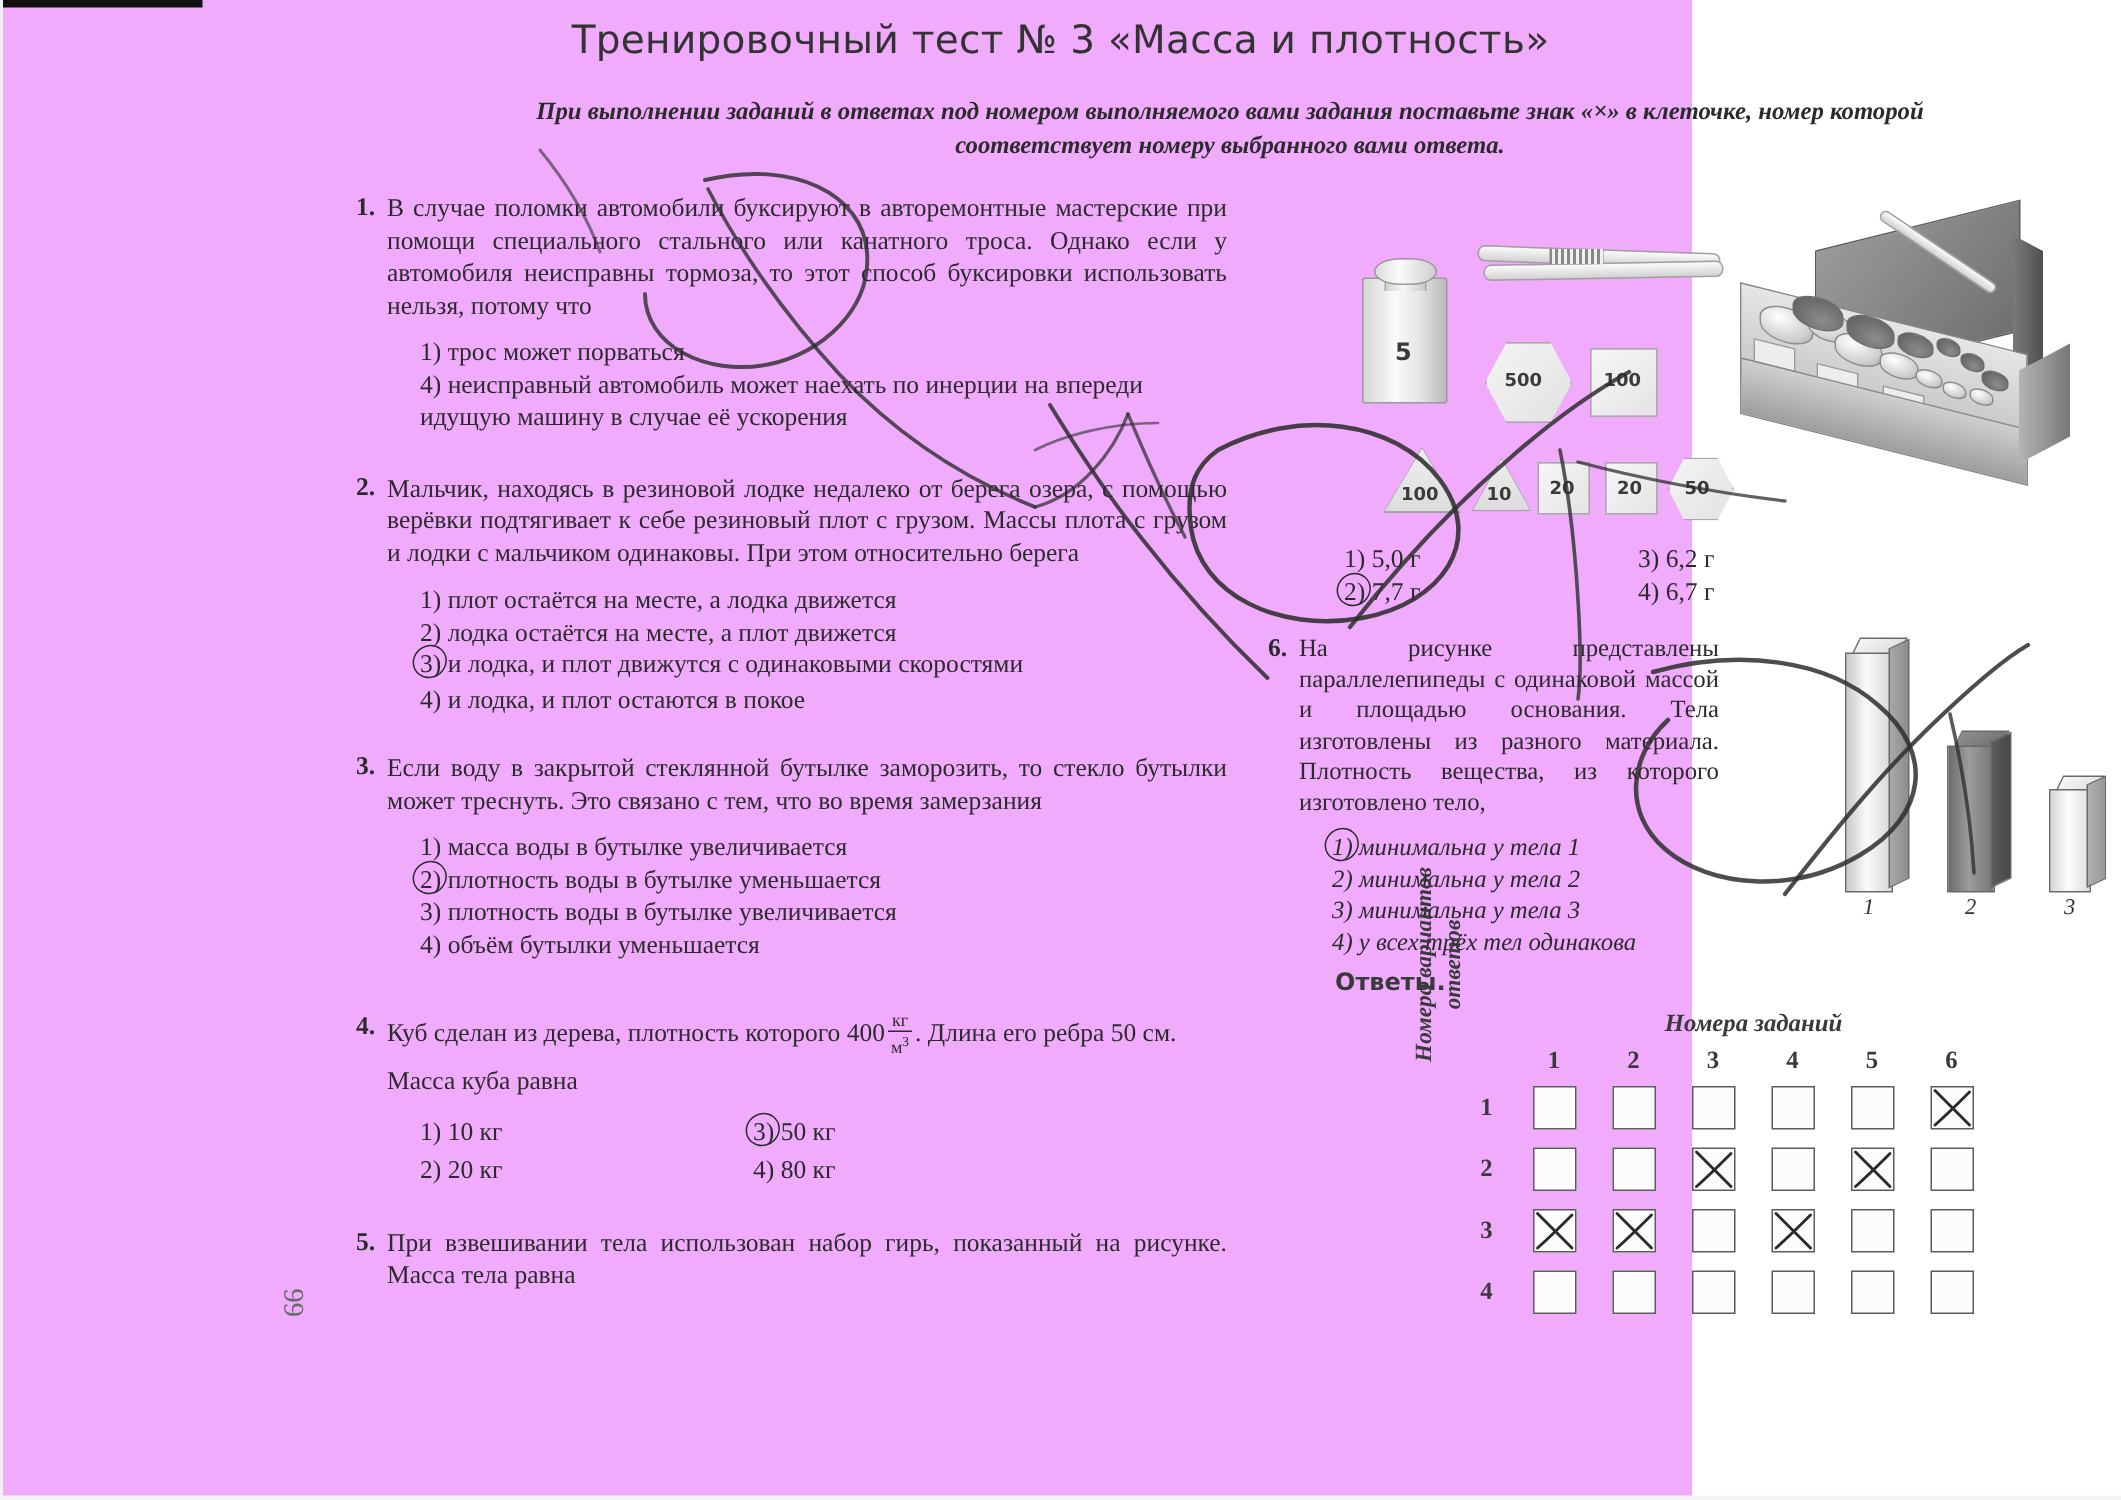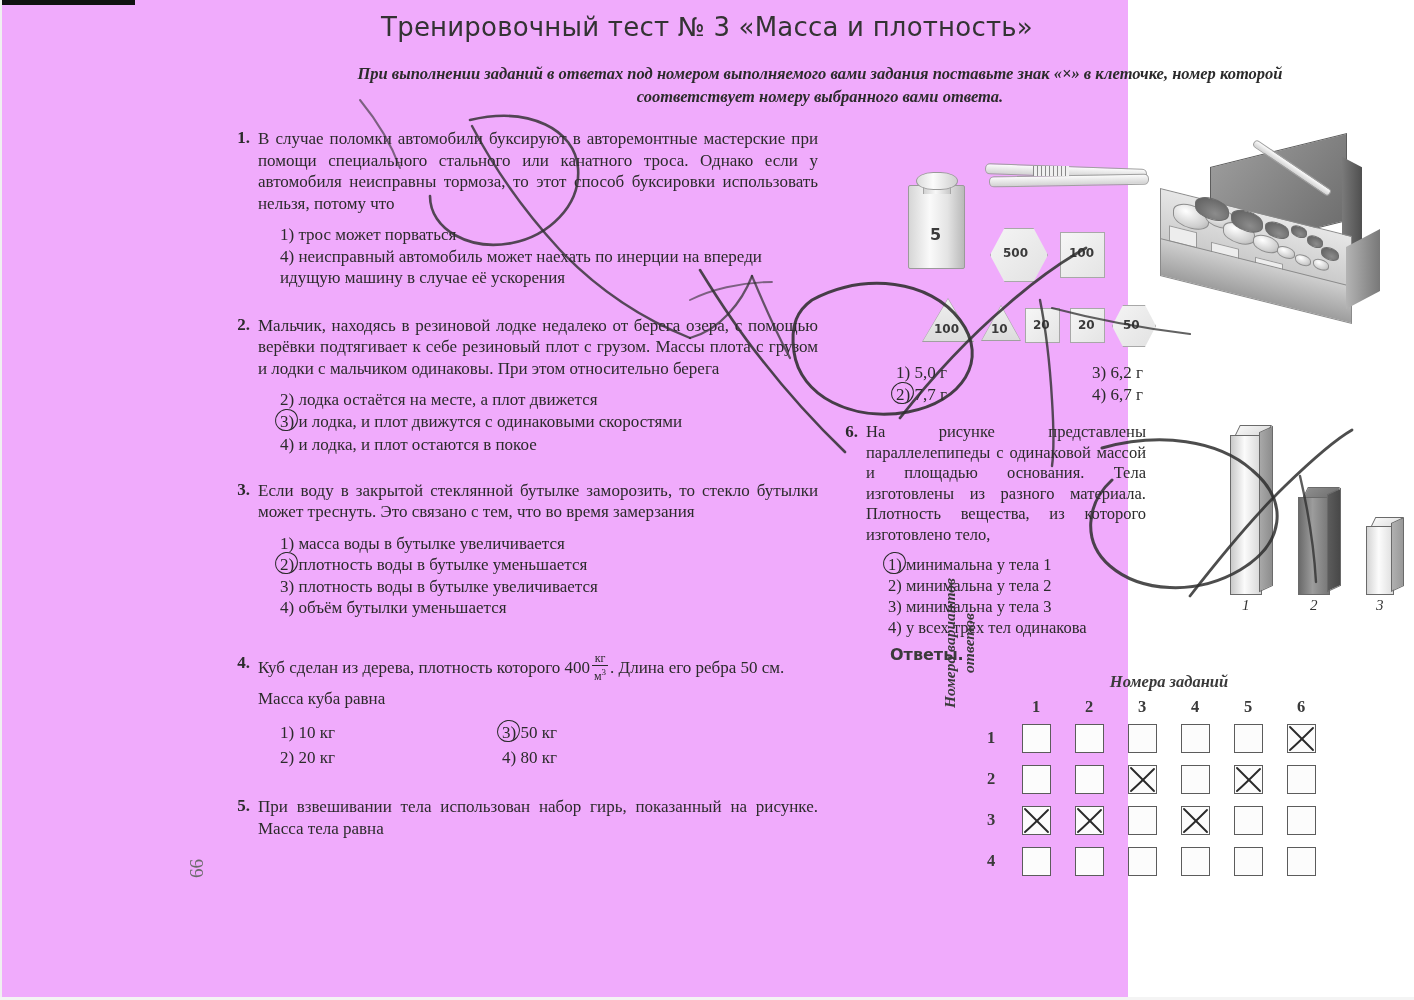--- a/index.html
+++ b/index.html
@@ -287,21 +287,21 @@
   .q5-opts .r2 { top: 22px; }
   .q5-opts .opt { font-size: 17px; }
 
   
   .q6 {
     position: absolute;
     left: 836px; top: 422px;
     width: 310px;
   }
   .q6 .q-stem { font-size: 16.5px; line-height: 20.5px; }
-  .q6 .opts { margin-top: 9px; }
+  .q6 .opts { margin-top: 9px; font-style: italic; }
   .q6 .opt { font-size: 16.5px; line-height: 21px; }
 
   .boxes-fig {
     position: absolute;
     left: 1230px; top: 425px;
     width: 175px; height: 195px;
   }
   .pp {
     position: absolute;
   }
@@ -434,20 +434,21 @@
       <div class="opts">
         <div class="opt"><span class="opt-marker">1)</span> <span>трос может порваться</span></div>
         <div class="opt wrap"><span class="opt-marker">4)</span> <span>неисправный автомобиль может наехать по инерции на впереди идущую машину в случае её ускорения</span></div>
       </div>
     </div>
 
     <div class="q" style="margin-top:26px;">
       <div class="q-num">2.</div>
       <div class="q-stem">Мальчик, находясь в резиновой лодке недалеко от берега озера, с помощью верёвки подтягивает к себе резиновый плот с грузом. Массы плота с грузом и лодки с мальчиком одинаковы. При этом относительно берега</div>
       <div class="opts">
+        <div class="opt"><span class="opt-marker">1)</span> <span>плот остаётся на месте, а лодка движется</span></div>
         <div class="opt"><span class="opt-marker">2)</span> <span>лодка остаётся на месте, а плот движется</span></div>
         <div class="opt wrap"><span class="opt-marker circled">3)</span> <span>и лодка, и плот движутся с одинаковыми скоростями</span></div>
         <div class="opt" style="margin-top:2px;"><span class="opt-marker">4)</span> <span>и лодка, и плот остаются в покое</span></div>
       </div>
     </div>
 
     <div class="q" style="margin-top:24px;">
       <div class="q-num">3.</div>
       <div class="q-stem">Если воду в закрытой стеклянной бутылке заморозить, то стекло бутылки может треснуть. Это связано с тем, что во время замерзания</div>
       <div class="opts">

